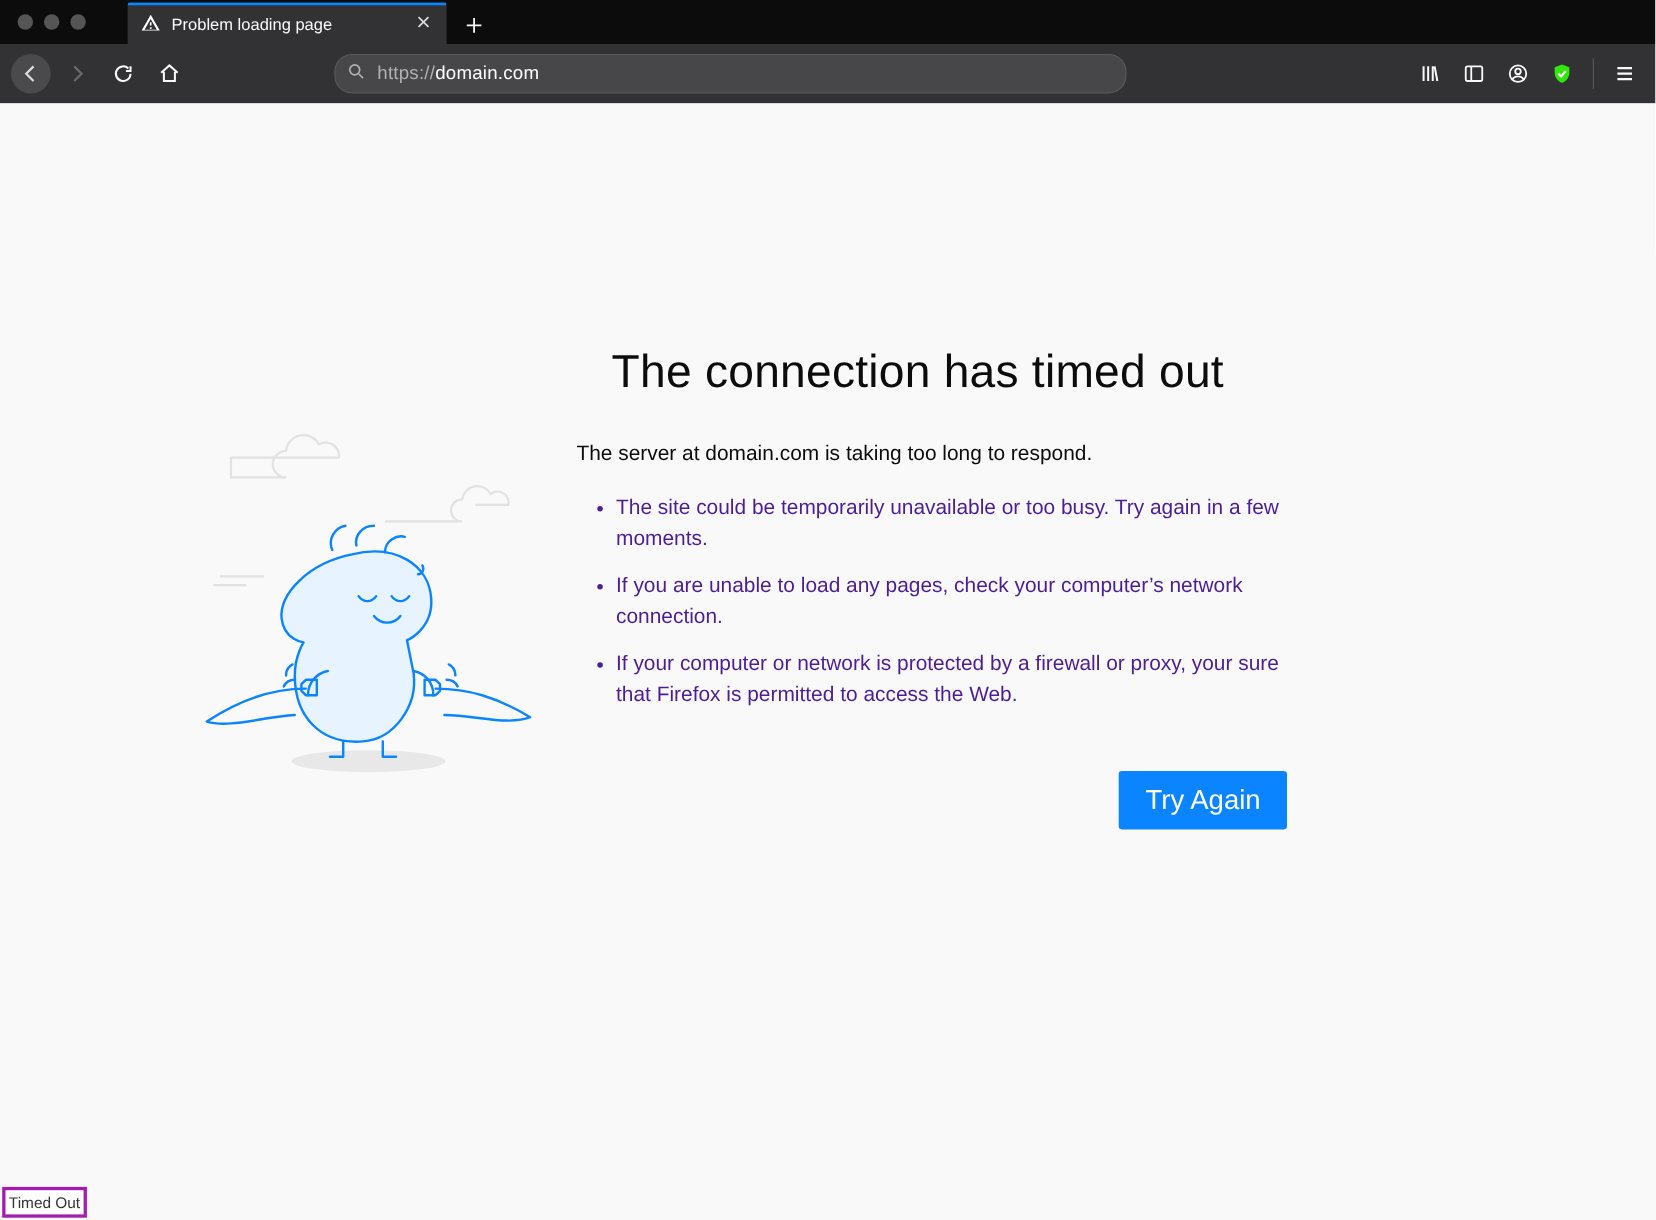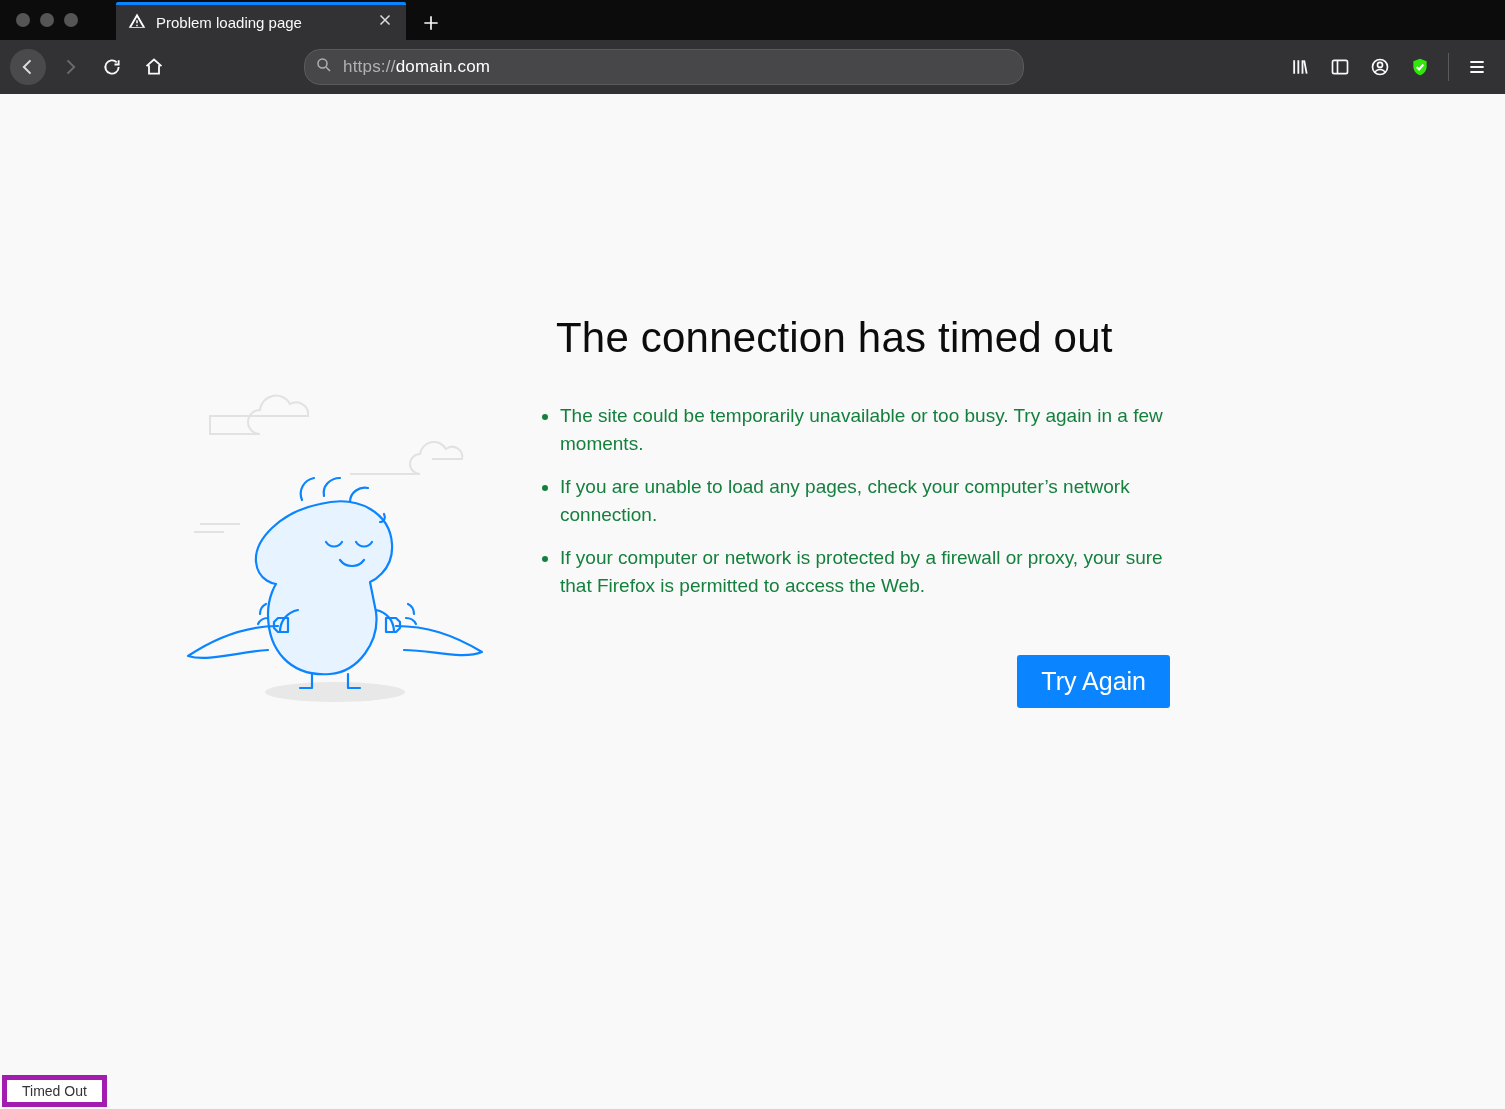--- a/index.html
+++ b/index.html
@@ -49,29 +49,29 @@
     background:#f9f9fa;
   }
   .error-wrap {
     position:absolute; left:170px; top:220px; width:1000px; display:flex; align-items:flex-start;
   }
   .dino-ill { flex:0 0 320px; height:340px; position:relative; margin-top:60px;}
   .error-text { flex:1; padding-left:34px; }
   .error-title { font-size:42px; font-weight:300; color:#0c0c0d; margin-bottom:40px; letter-spacing:0.2px;margin-left:32px;}
   .error-sub { font-size:19px; color:#0c0c0d; margin-bottom:24px; }
   .error-list { list-style:disc; padding-left:36px; }
-  .error-list li { font-size:19px; color:#15803d; margin-bottom:16px; line-height:1.45; }
+  .error-list li { font-size:19px; color:#4c1d95; margin-bottom:16px; line-height:1.45; }
   .try-again {
     float:right; margin-top:40px; background:#0a84ff; color:#fff; border:none;
     font-size:25px; padding:12px 24px; border-radius:3px; cursor:pointer;
   }
 
   .status-chip {
-    position:absolute; left:2px; bottom:2px; background:#fff; border:5px solid #a21caf; color:#333;
-    font-size:14px; padding:3px 15px;
+    position:absolute; left:2px; bottom:2px; background:#fff; border:3px solid #a21caf; color:#333;
+    font-size:14px; padding:3px 3px;
   }
 
   
   .dino-ill svg .stk { fill:none; stroke:#0a84ff; stroke-width:2.2; stroke-linecap:round; stroke-linejoin:round;}
   .dino-ill svg .bg  { fill:#e7f3ff; }
   .dino-ill svg .cloud { fill:none; stroke:#e2e2e2; stroke-width:2;}
   .dino-ill svg .shadow { fill:#e8e8e8; }
 
   svg.ico { width:20px;height:20px; }
   svg.ico18 { width:18px;height:18px; }
@@ -207,20 +207,21 @@
         <path class="stk" d="M142 300v14h-12M178 300v14h12"></path>
 
         <path class="stk" d="M214 140c2 4 0 8-4 8"></path>
 
         <path class="stk" d="M96 230c-4 2-6 6-6 10M98 244c-4 0-8 2-10 6M238 230c4 2 6 6 6 10M236 244c4 0 8 2 10 6"></path>
       </svg>
     </div>
 
     <div class="error-text">
       <h1 class="error-title">The connection has timed out</h1>
+      <p class="error-sub">The server at domain.com is taking too long to respond.</p>
       <ul class="error-list">
         <li>The site could be temporarily unavailable or too busy. Try again in a few moments.</li>
         <li>If you are unable to load any pages, check your computer’s network connection.</li>
         <li>If your computer or network is protected by a firewall or proxy, your sure that Firefox is permitted to access the Web.</li>
       </ul>
       <button class="try-again">Try Again</button>
     </div>
 
   </div>
 

